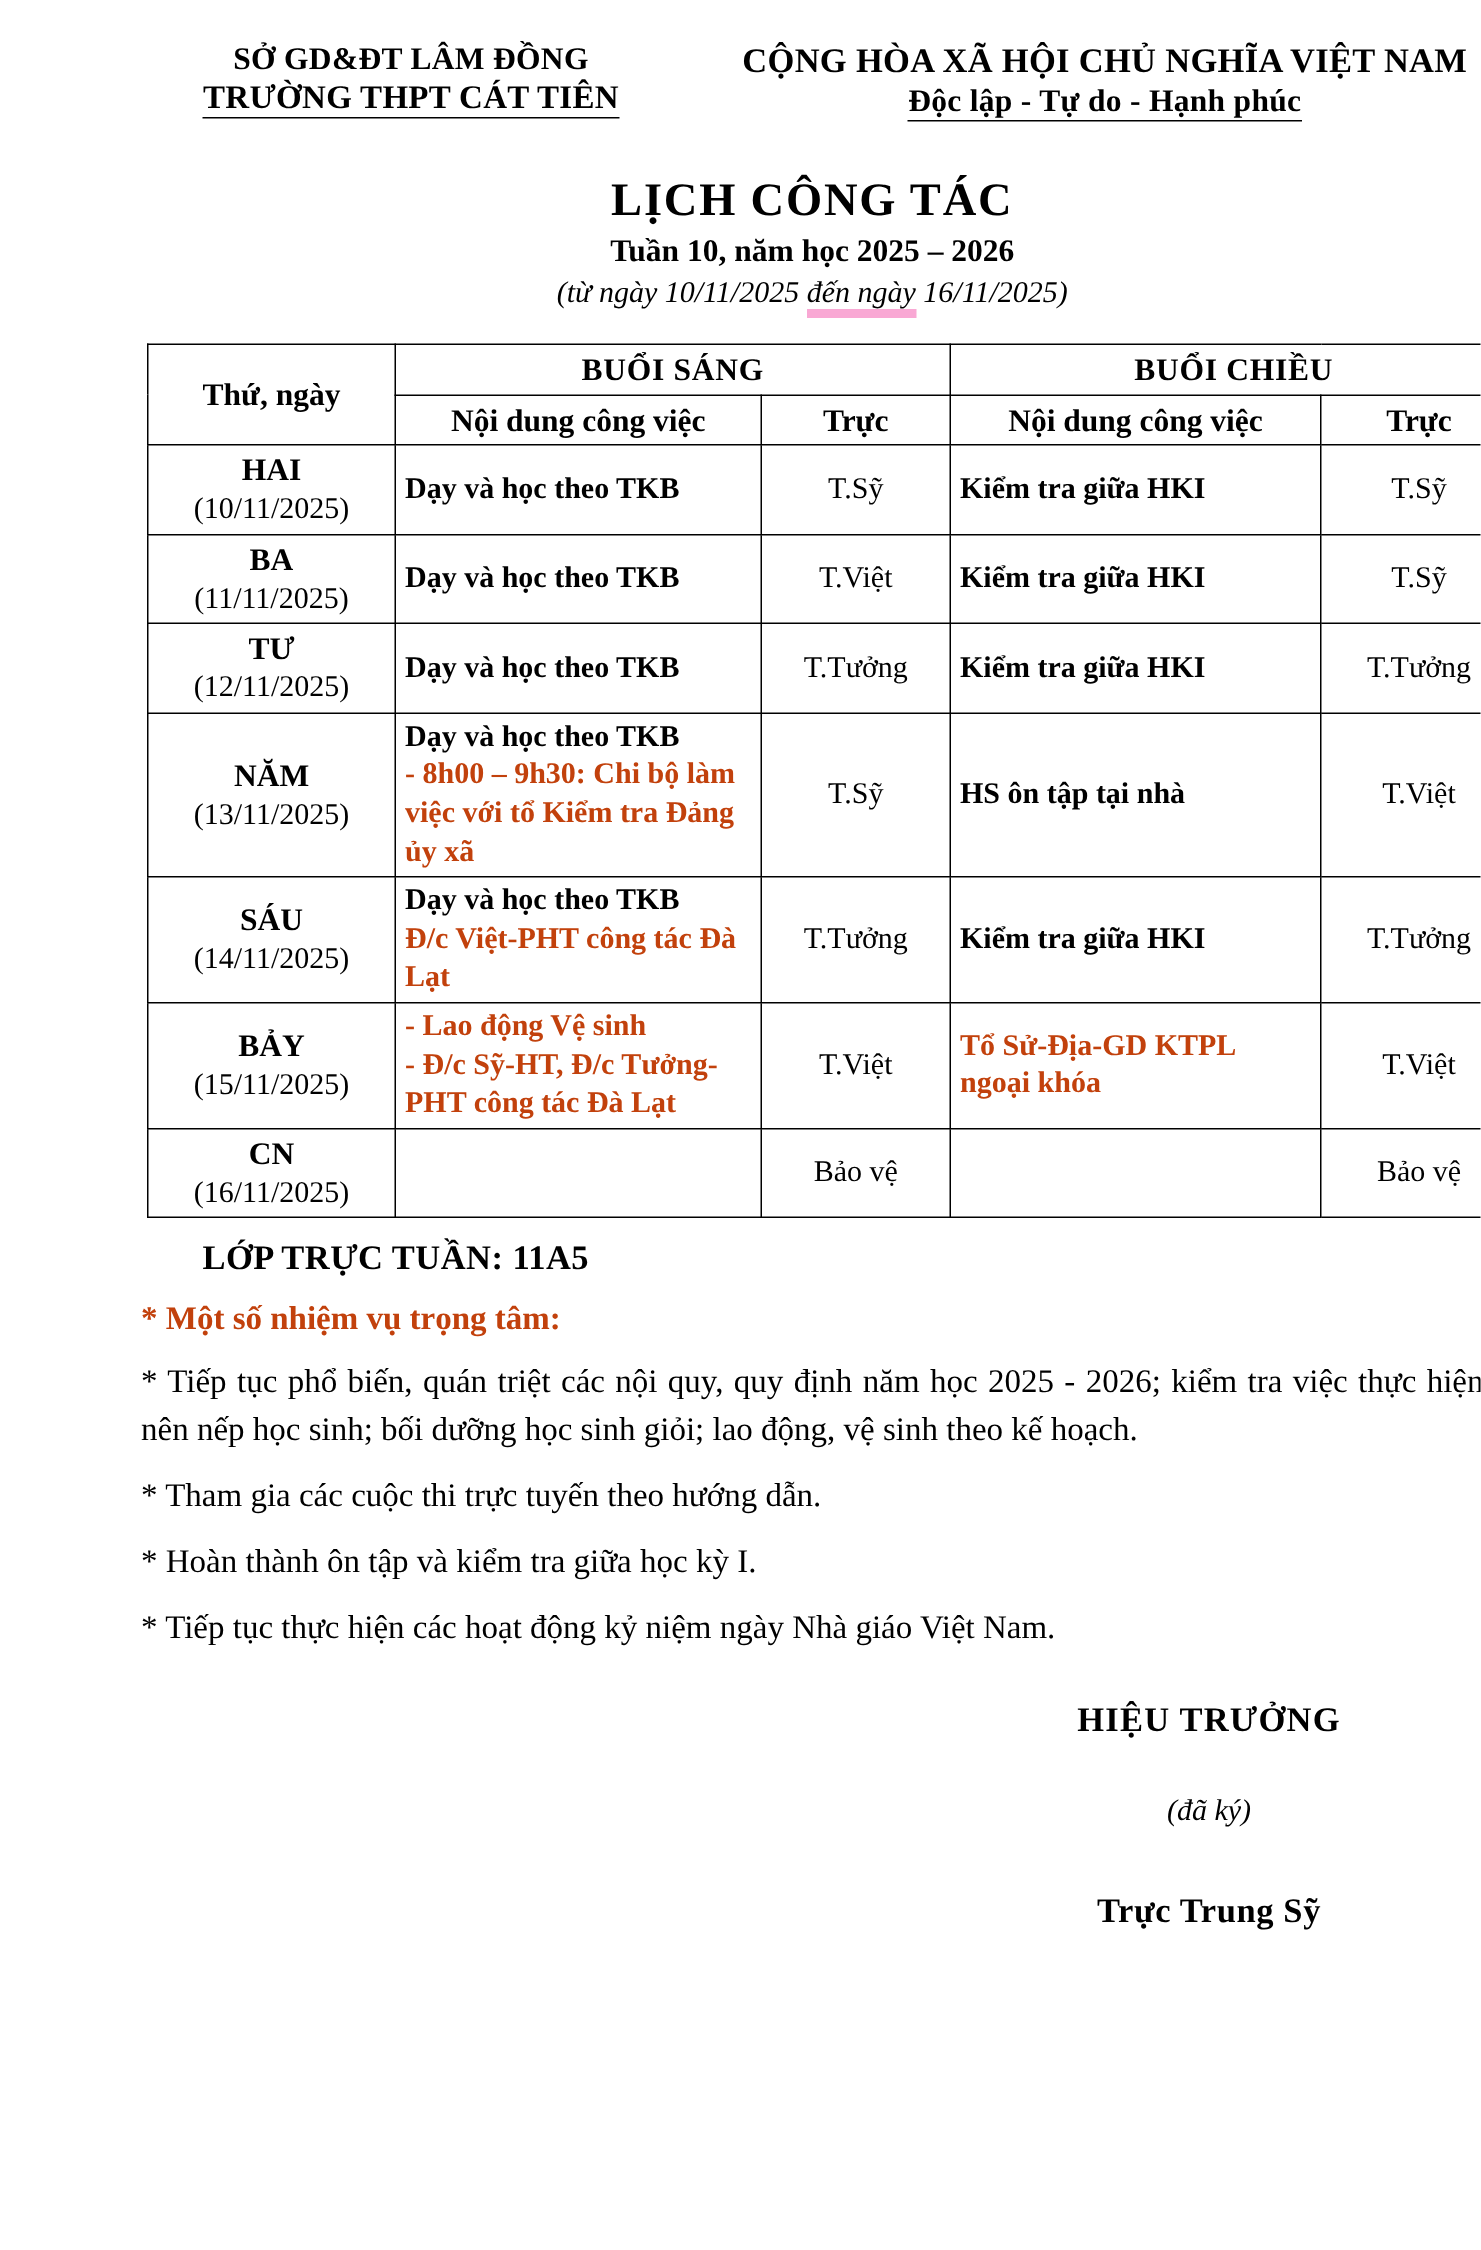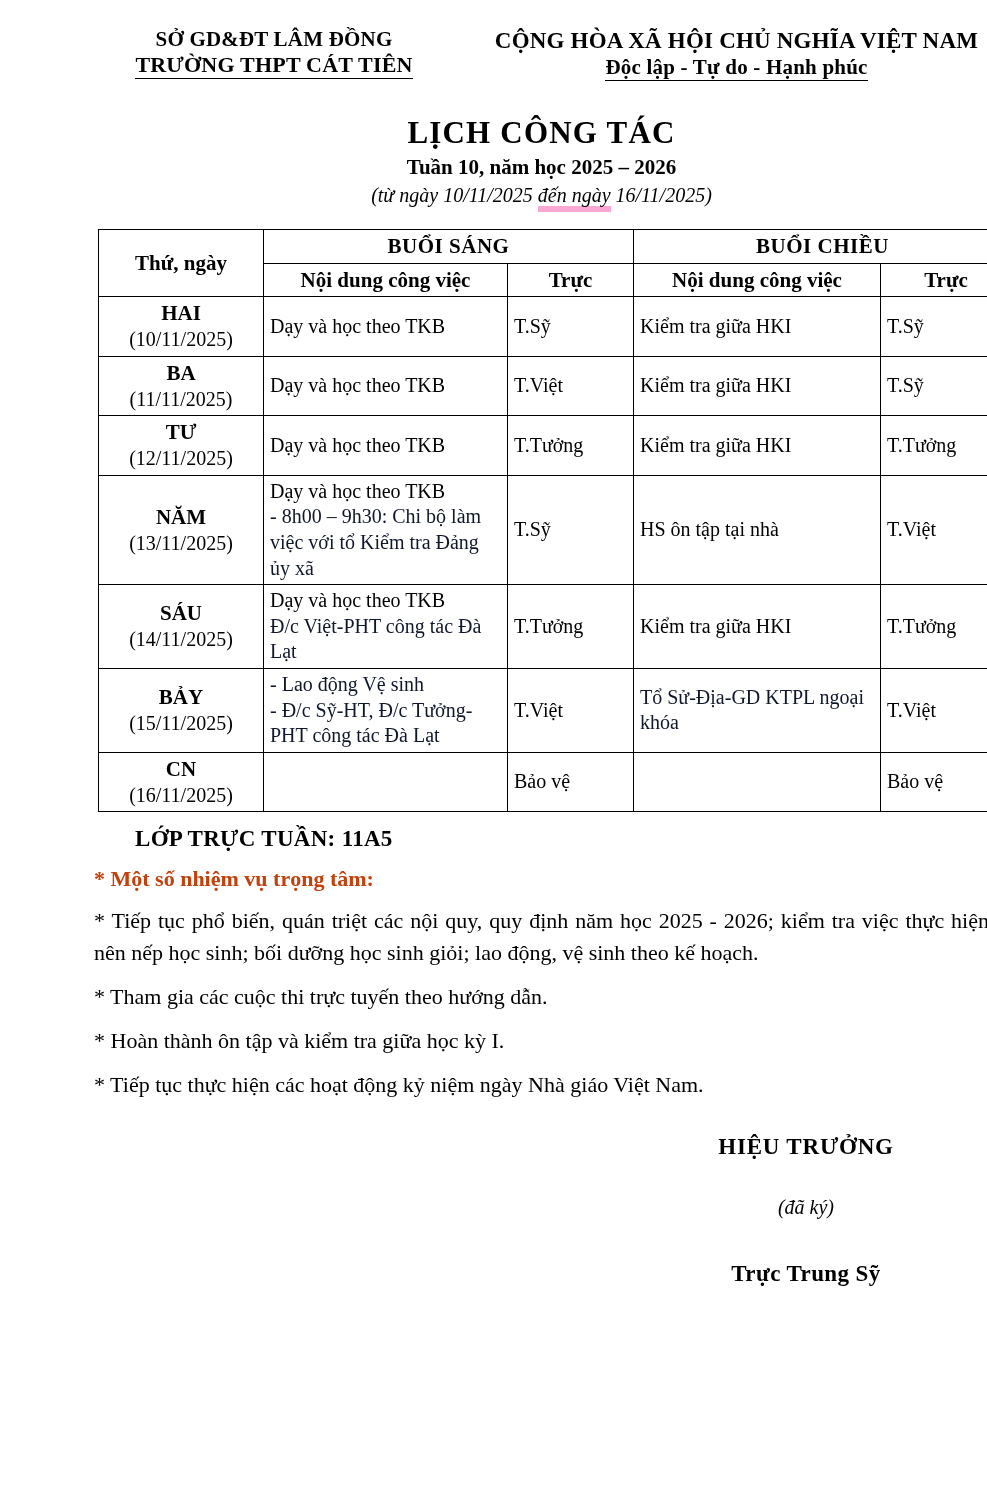--- a/index.html
+++ b/index.html
@@ -105,24 +105,24 @@
   th.sess { font-size: 23px; letter-spacing: 0.5px; }
 
   td.day {
     text-align: center;
     line-height: 1.22;
   }
   td.day .dname { font-weight: bold; font-size: 21px; display: block; }
   td.day .ddate { font-size: 20px; display: block; }
 
   td.content { text-align: left; vertical-align: top; padding-top: 6px; }
-  td.duty { text-align: left; }
-
-  .red { color: #0f172a; }
-  .ln { display: block; }
+  td.duty { text-align: center; }
+
+  .red { color: #c2410c; }
+  .ln { display: block; font-weight: bold; }
 
   
   .duty-class {
     margin: 14px 0 0 74px;
     font-size: 23px;
     font-weight: bold;
     letter-spacing: 0.3px;
   }
   .tasks-title {
     margin: 14px 0 0 33px;

